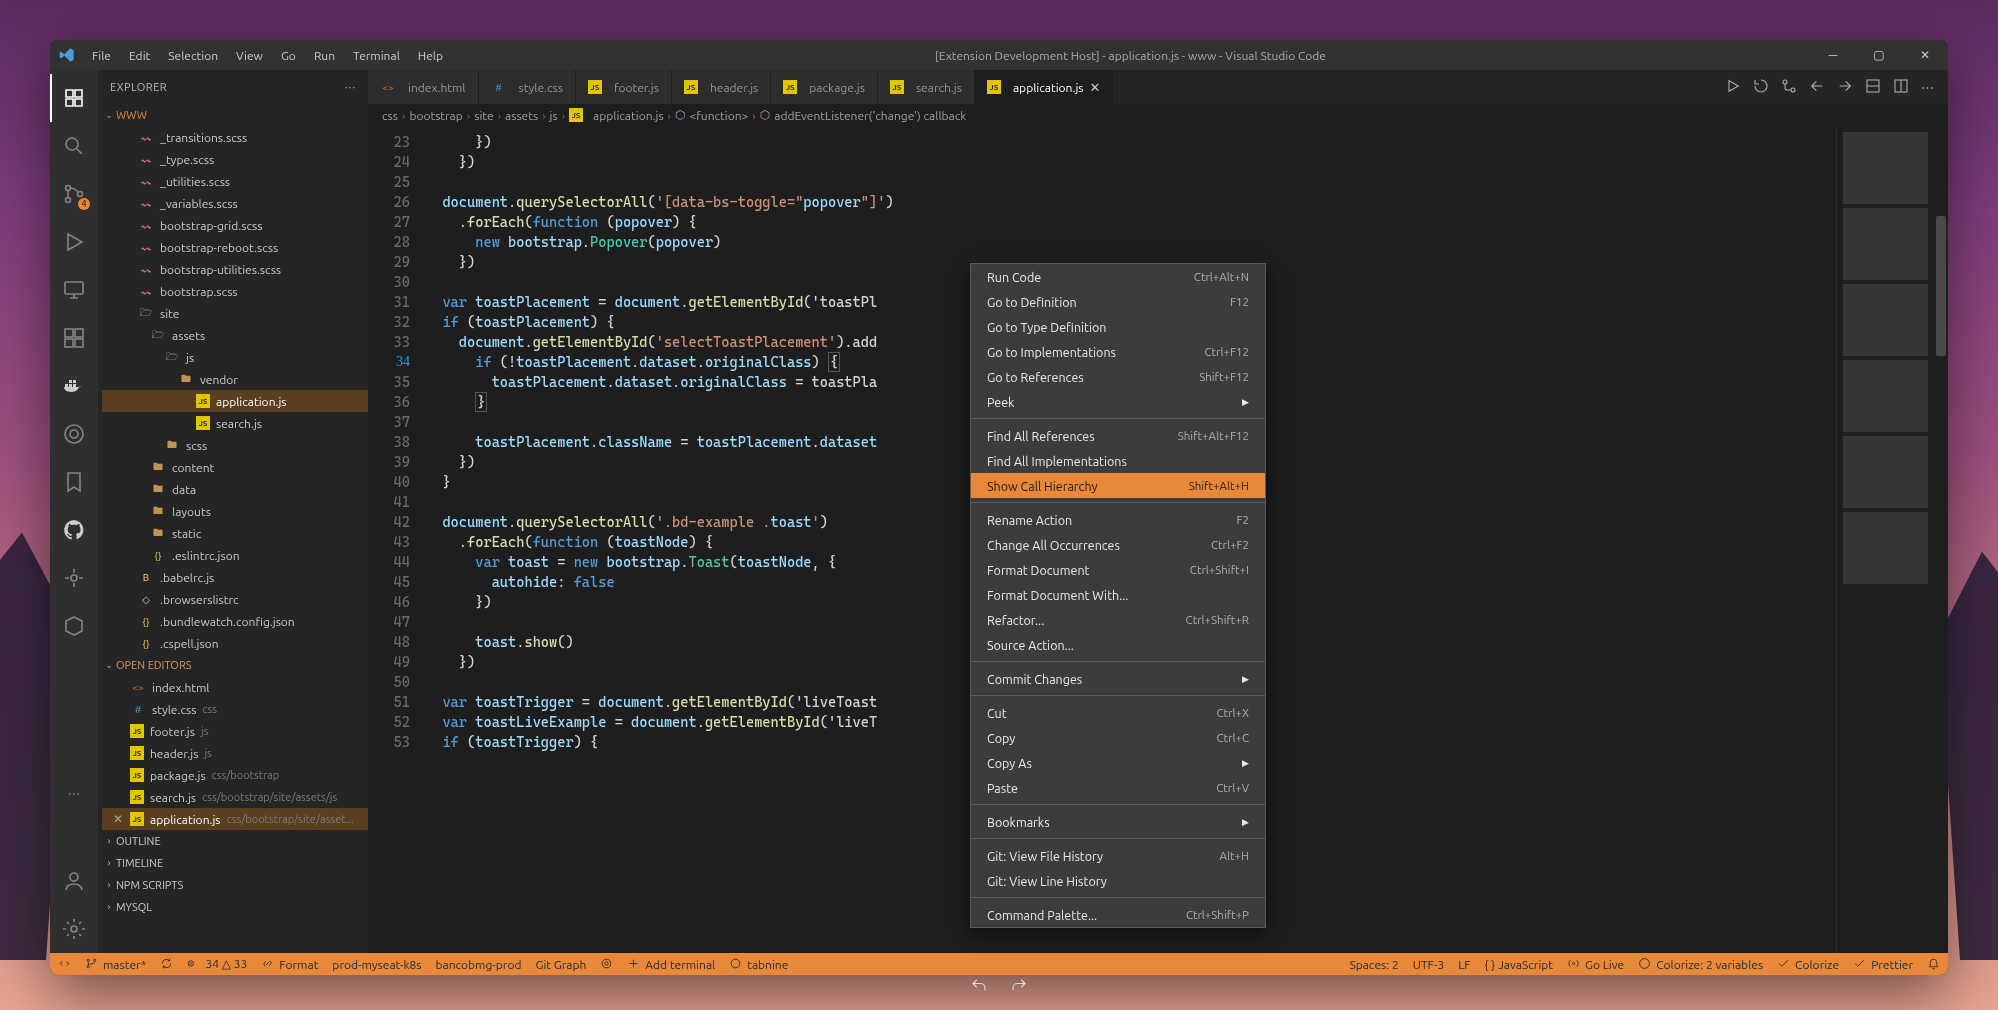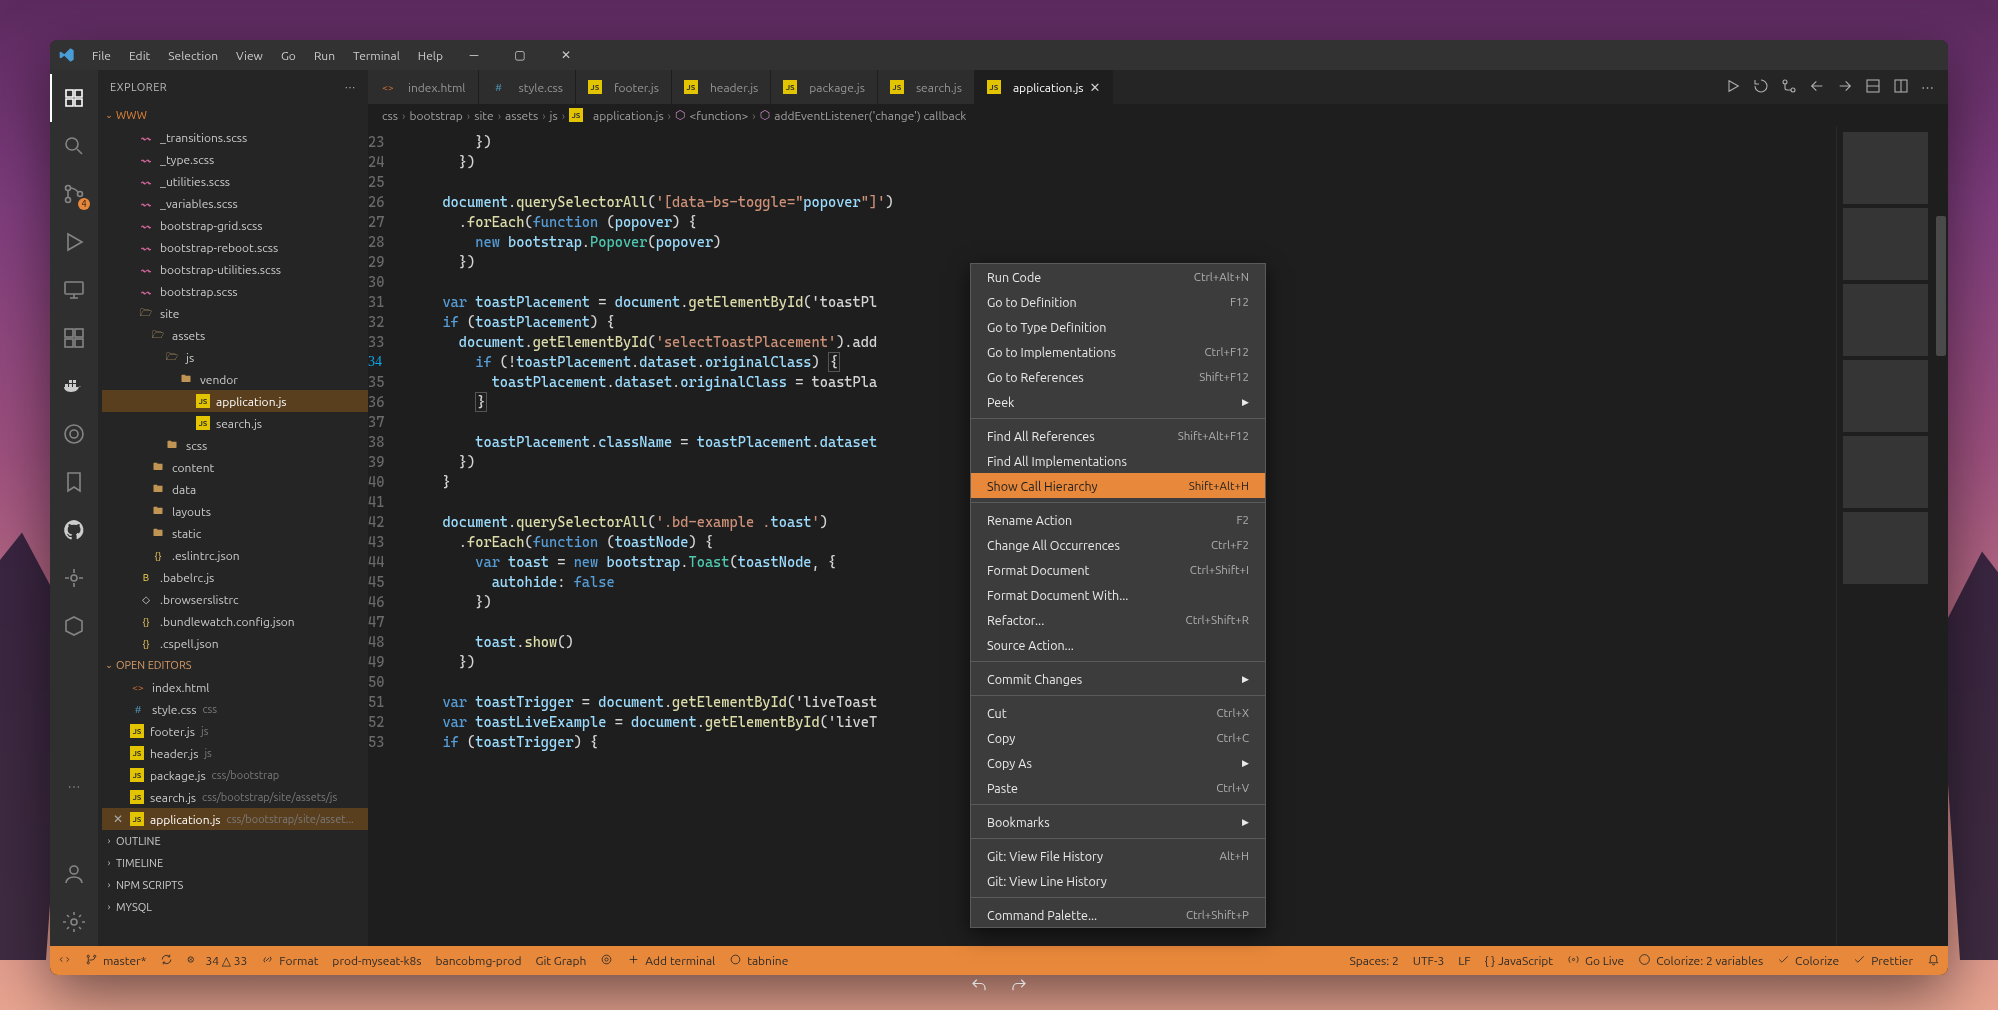--- a/index.html
+++ b/index.html
@@ -114,21 +114,21 @@
 .tab.active { background:#1e1e1e; color:#fff; }
 .tab .tab-close { color:#969696; font-size:13px; }
 .tab.active .tab-close { color:#ccc; }
 .tabbar .right-actions { margin-left:auto; display:flex; align-items:center; gap:12px; padding:0 14px; color:#b0b0b0;}
 .tabbar .right-actions svg { width:16px; height:16px; }
 .breadcrumbs { height:22px; display:flex; align-items:center; padding: 0 14px; color:#a0a0a0; font-size:12px; gap:4px; background:#1e1e1e;}
 .breadcrumbs .sep { color:#666; }
 .bc-icon { color:#c586c0; }
 .editor-split { flex:1; display:flex; overflow:hidden; }
 .editor-main { flex:1; display:flex; font-family: "Cascadia Code","Fira Code",Consolas,monospace; font-size:14px; line-height:20px;}
-.gutter { width:58px; text-align:left; padding:6px 16px 6px 0; color:#6a6a6a; background:#1e1e1e;}
+.gutter { width:58px; text-align:right; padding:6px 16px 6px 0; color:#6a6a6a; background:#1e1e1e;}
 .gutter div { height:20px; }
 .gutter .current { color:#0ea5e9;font-family:Liberation Serif, serif; }
 .code { flex:1; padding:6px 0; white-space:pre; color:#d4d4d4; position:relative;}
 .code .line { height:20px; }
 .tok-kw { color:#569cd6; }
 .tok-fn { color:#dcdcaa; }
 .tok-var { color:#9cdcfe; }
 .tok-str { color:#ce9178; }
 .tok-cls { color:#4ec9b0; }
 .tok-const { color:#569cd6; }
@@ -152,21 +152,21 @@
   z-index: 50;
 }
 .cm-item { height: 25px; display:flex; align-items:center; padding:0 16px; justify-content:space-between; }
 .cm-item.highlight { background:#e8883a; color:#1e1e1e; }
 .cm-item .shortcut { color:#b0b0b0; font-size:11.5px; }
 .cm-item.highlight .shortcut { color:#1e1e1e; }
 .cm-item .submenu-arrow { font-size:9px; }
 .cm-sep { height:1px; background:#5a5a5a; margin:4px 0; }
 
 .statusbar {
-  height: 29px;
+  height: 22px;
   background:#e8883a;
   color:#2a2a2a;
   display:flex;
   align-items:center;
   font-size:12px;
   padding: 0 8px;
   gap: 14px;
 }
 .statusbar .sb-item { display:flex; align-items:center; gap:5px; }
 .statusbar .sb-spacer { flex:1; }
@@ -194,20 +194,21 @@
     <div class="menus" id="menu-container">
         <div>File</div>
         <div>Edit</div>
         <div>Selection</div>
         <div>View</div>
         <div>Go</div>
         <div>Run</div>
         <div>Terminal</div>
         <div>Help</div>
       </div>
+    <div class="title">[Extension Development Host] - application.js - www - Visual Studio Code</div>
     <div class="controls">
       <div>─</div>
       <div>▢</div>
       <div>✕</div>
     </div>
   </div>
 
   <div class="body-row">
 
     <div class="activitybar">

